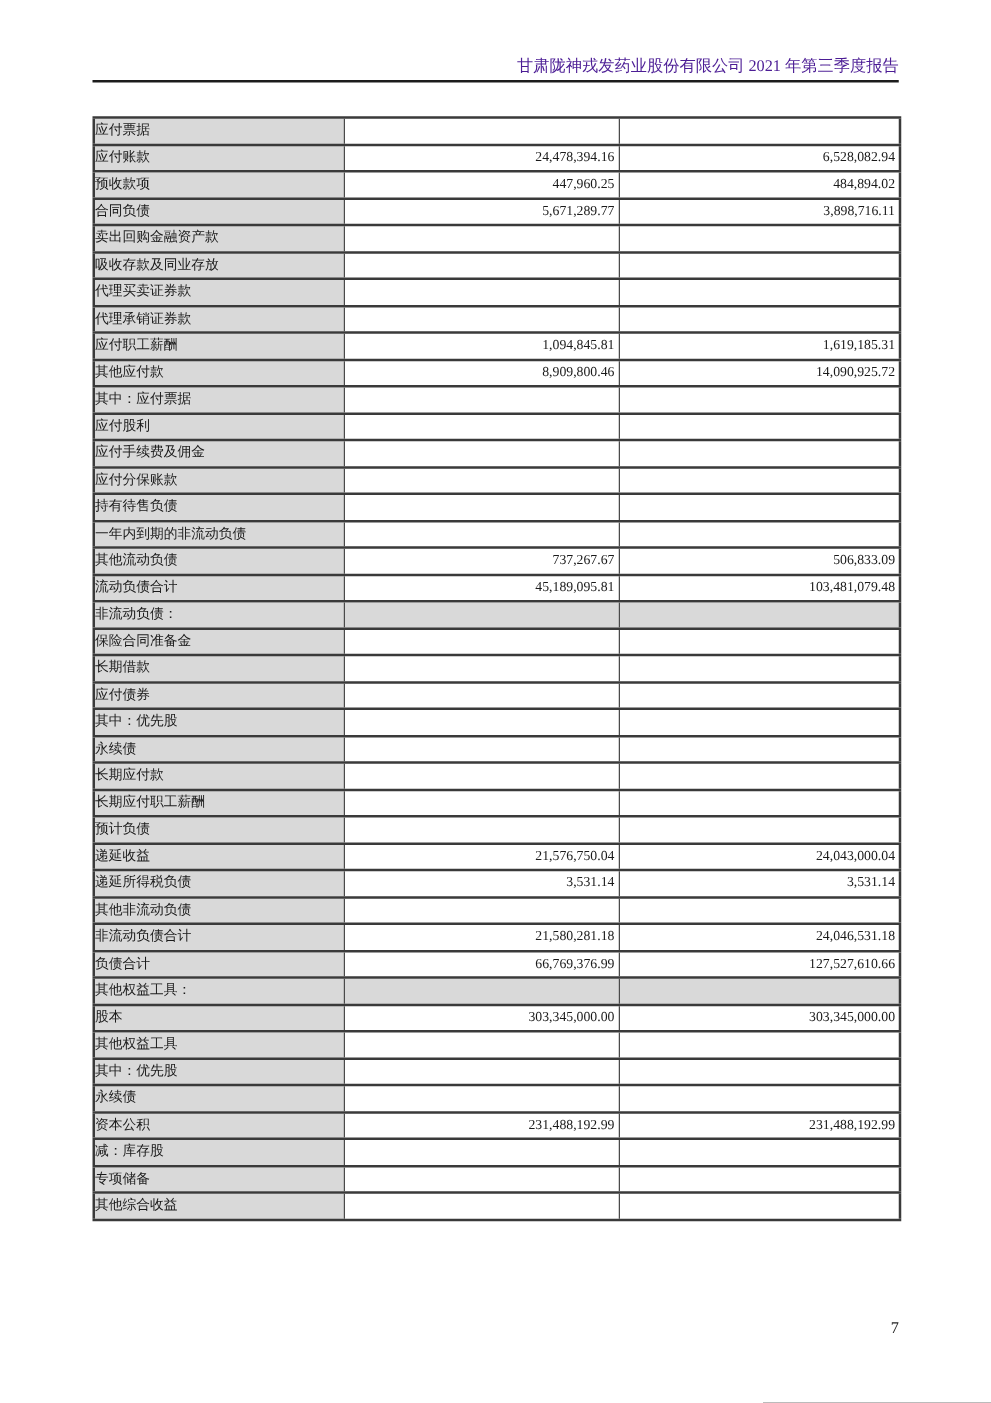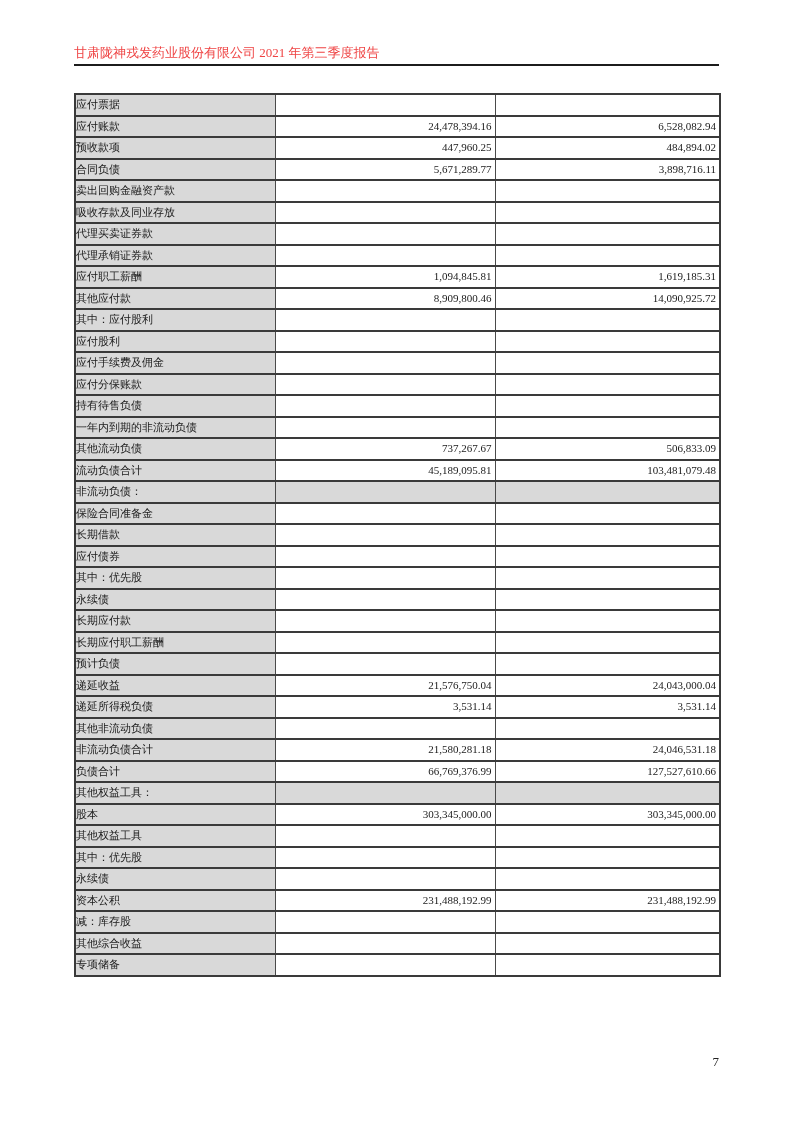--- a/index.html
+++ b/index.html
@@ -11,23 +11,24 @@
     background: #ffffff;
     font-family: "Liberation Serif", "DejaVu Serif", serif;
     color: #1a1a1a;
     overflow: hidden;
   }
   .header {
     position: absolute;
     top: 45px;
     left: 74px;
     width: 645px;
+    text-align: right;
     font-size: 13px;
     line-height: 16px;
-    color: #ef4444;
+    color: #4c1d95;
     white-space: nowrap;
   }
   .header-rule {
     position: absolute;
     top: 64px;
     left: 74px;
     width: 645px;
     height: 2px;
     background: #1c1c1c;
   }
@@ -140,21 +141,21 @@
           <td class="label ind1">应付职工薪酬</td>
           <td class="val">1,094,845.81</td>
           <td class="val">1,619,185.31</td>
         </tr>
         <tr>
           <td class="label ind1">其他应付款</td>
           <td class="val">8,909,800.46</td>
           <td class="val">14,090,925.72</td>
         </tr>
         <tr>
-          <td class="label ind2">其中：应付股利</td>
+          <td class="label ind2">其中：应付票据</td>
           <td class="val"></td>
           <td class="val"></td>
         </tr>
         <tr>
           <td class="label ind3">应付股利</td>
           <td class="val"></td>
           <td class="val"></td>
         </tr>
         <tr>
           <td class="label ind1">应付手续费及佣金</td>
@@ -285,26 +286,26 @@
           <td class="label ind1">资本公积</td>
           <td class="val">231,488,192.99</td>
           <td class="val">231,488,192.99</td>
         </tr>
         <tr>
           <td class="label ind1">减：库存股</td>
           <td class="val"></td>
           <td class="val"></td>
         </tr>
         <tr>
+          <td class="label ind1">专项储备</td>
+          <td class="val"></td>
+          <td class="val"></td>
+        </tr>
+        <tr>
           <td class="label ind1">其他综合收益</td>
-          <td class="val"></td>
-          <td class="val"></td>
-        </tr>
-        <tr>
-          <td class="label ind1">专项储备</td>
           <td class="val"></td>
           <td class="val"></td>
         </tr>
       </tbody>
   </table>
 
   <div class="page-number">7</div>
 
 </div>
 

